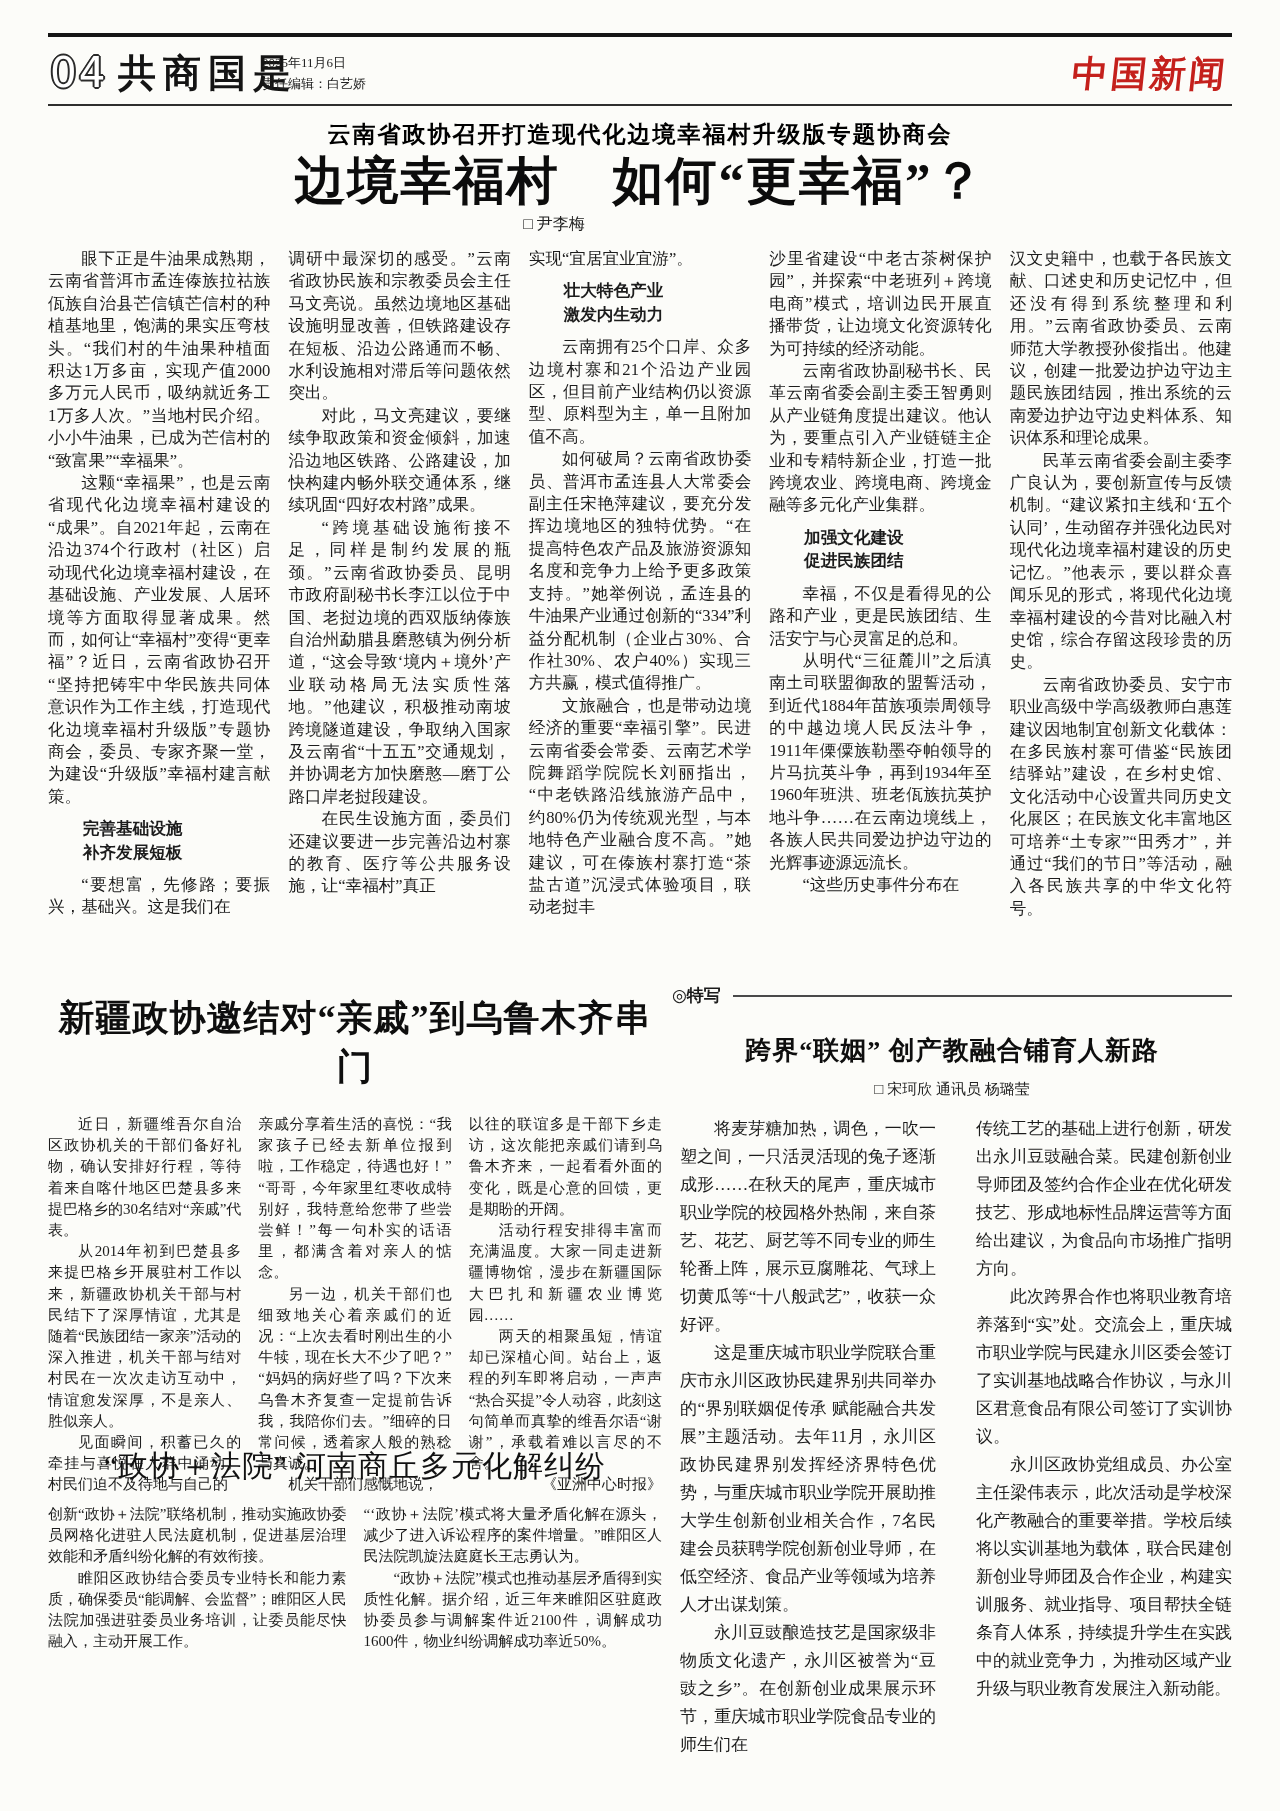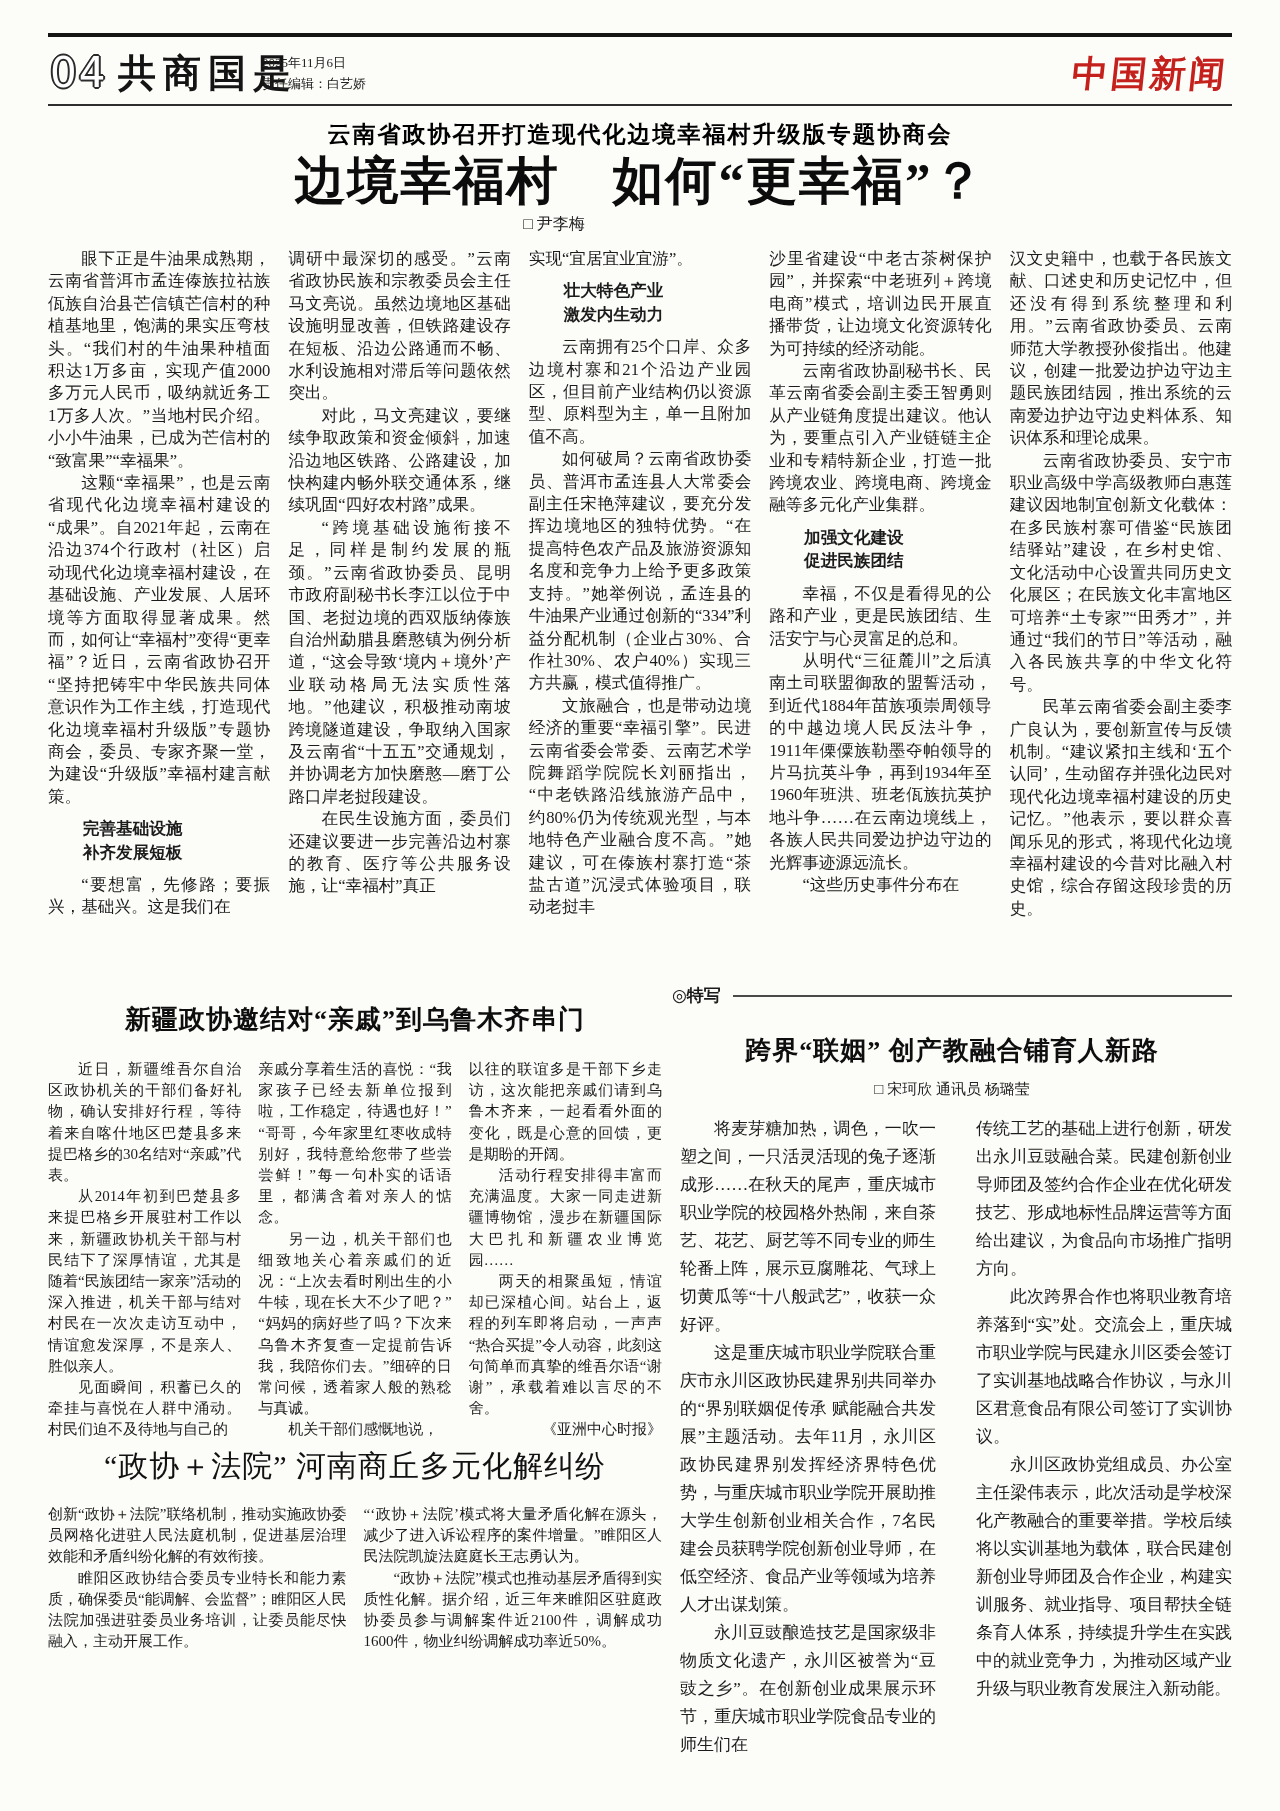--- a/index.html
+++ b/index.html
@@ -44,21 +44,21 @@
   p{margin:0;}
   .t-p{text-indent:2em;}
   .t-c{text-indent:0;}
   .t-h{font-weight:700;text-indent:2.1em;margin-top:10px;}
   .t-h + .t-h{margin-top:1px;}
   .t-h + .t-p{margin-top:10px;}
   .t-r{text-align:right;text-indent:0;}
 
   
   .xj{left:48px;top:994px;width:614px;}
-  .xj-title{text-align:center;font-size:26px;font-weight:800;letter-spacing:1px;color:#0e0e0e;margin-top:8px;}
+  .xj-title{text-align:center;font-size:36px;font-weight:800;letter-spacing:1px;color:#0e0e0e;}
   .xj-cols{margin-top:22px;display:flex;gap:17px;height:404px;}
   .xj-cols .col{flex:1;font-size:15px;line-height:21.2px;text-align:justify;overflow:hidden;}
 
   
   .tx{left:672px;top:984px;width:560px;}
   .tx-labelrow{display:flex;align-items:center;}
   .tx-label{font-family:"Liberation Sans","DejaVu Sans",sans-serif;font-size:17px;font-weight:700;color:#1b1b1b;white-space:nowrap;}
   .tx-rule{flex:1;height:2px;background:#4a4a4a;margin-left:12px;}
   .tx-title{margin-top:26px;text-align:center;font-size:26px;font-weight:800;letter-spacing:1px;color:#0e0e0e;}
   .tx-byline{margin-top:12px;text-align:center;font-size:15px;color:#222;}
@@ -113,22 +113,22 @@
       <p class="t-c">沙里省建设“中老古茶树保护园”，并探索“中老班列＋跨境电商”模式，培训边民开展直播带货，让边境文化资源转化为可持续的经济动能。</p>
       <p class="t-p">云南省政协副秘书长、民革云南省委会副主委王智勇则从产业链角度提出建议。他认为，要重点引入产业链链主企业和专精特新企业，打造一批跨境农业、跨境电商、跨境金融等多元化产业集群。</p>
       <p class="t-h">加强文化建设</p>
       <p class="t-h">促进民族团结</p>
       <p class="t-p">幸福，不仅是看得见的公路和产业，更是民族团结、生活安宁与心灵富足的总和。</p>
       <p class="t-p">从明代“三征麓川”之后滇南土司联盟御敌的盟誓活动，到近代1884年苗族项崇周领导的中越边境人民反法斗争，1911年傈僳族勒墨夺帕领导的片马抗英斗争，再到1934年至1960年班洪、班老佤族抗英护地斗争……在云南边境线上，各族人民共同爱边护边守边的光辉事迹源远流长。</p>
       <p class="t-p">“这些历史事件分布在</p>
     </div>
   <div class="col">
       <p class="t-c">汉文史籍中，也载于各民族文献、口述史和历史记忆中，但还没有得到系统整理和利用。”云南省政协委员、云南师范大学教授孙俊指出。他建议，创建一批爱边护边守边主题民族团结园，推出系统的云南爱边护边守边史料体系、知识体系和理论成果。</p>
+      <p class="t-p">民革云南省委会副主委李广良认为，要创新宣传与反馈机制。“建议紧扣主线和‘五个认同’，生动留存并强化边民对现代化边境幸福村建设的历史记忆。”他表示，要以群众喜闻乐见的形式，将现代化边境幸福村建设的今昔对比融入村史馆，综合存留这段珍贵的历史。</p>
       <p class="t-p">云南省政协委员、安宁市职业高级中学高级教师白惠莲建议因地制宜创新文化载体：在多民族村寨可借鉴“民族团结驿站”建设，在乡村史馆、文化活动中心设置共同历史文化展区；在民族文化丰富地区可培养“土专家”“田秀才”，并通过“我们的节日”等活动，融入各民族共享的中华文化符号。</p>
-      <p class="t-p">民革云南省委会副主委李广良认为，要创新宣传与反馈机制。“建议紧扣主线和‘五个认同’，生动留存并强化边民对现代化边境幸福村建设的历史记忆。”他表示，要以群众喜闻乐见的形式，将现代化边境幸福村建设的今昔对比融入村史馆，综合存留这段珍贵的历史。</p>
     </div>
 </div>
 
 <div class="abs xj">
   <div class="xj-title">新疆政协邀结对“亲戚”到乌鲁木齐串门</div>
   <div class="xj-cols">
     <div class="col">
         <p class="t-p">近日，新疆维吾尔自治区政协机关的干部们备好礼物，确认安排好行程，等待着来自喀什地区巴楚县多来提巴格乡的30名结对“亲戚”代表。</p>
         <p class="t-p">从2014年初到巴楚县多来提巴格乡开展驻村工作以来，新疆政协机关干部与村民结下了深厚情谊，尤其是随着“民族团结一家亲”活动的深入推进，机关干部与结对村民在一次次走访互动中，情谊愈发深厚，不是亲人、胜似亲人。</p>
         <p class="t-p">见面瞬间，积蓄已久的牵挂与喜悦在人群中涌动。村民们迫不及待地与自己的</p>

